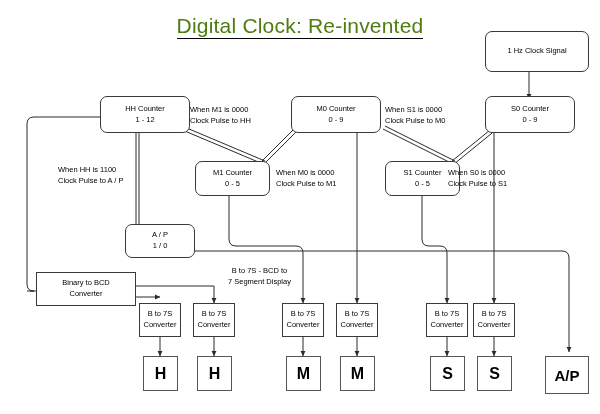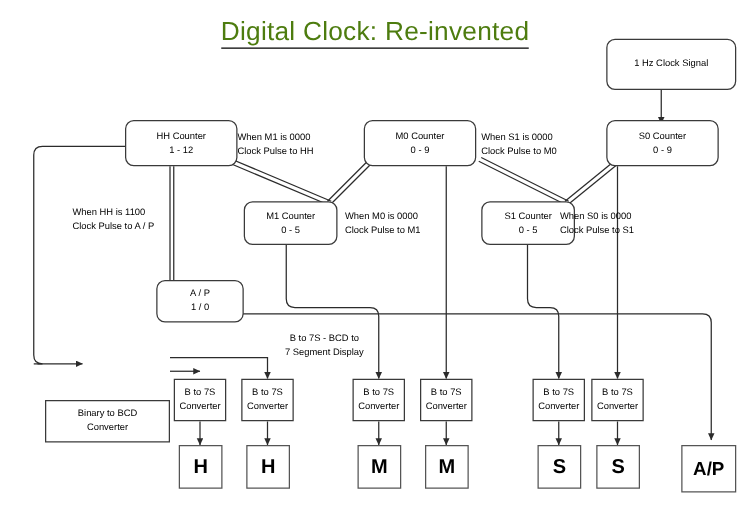--- a/index.html
+++ b/index.html
@@ -152,21 +152,21 @@
   <div class="node rounded" style="left:385px;top:161px;width:75px;height:35px;">
     <div>S1 Counter</div>
     <div>0 - 5</div>
   </div>
 
   <div class="node rounded" style="left:100px;top:224px;width:70px;height:34px;margin-left:25px;">
     <div>A / P</div>
     <div>1 / 0</div>
   </div>
 
-  <div class="node sq" style="left:36px;top:272px;width:100px;height:34px;margin-top:48px;">
+  <div class="node sq" style="left:36px;top:272px;width:100px;height:34px;">
     <div>Binary to BCD</div>
     <div>Converter</div>
   </div>
 
   <div class="node sq" style="left:139px;top:303px;width:42px;height:34px;">
     <div>B to 7S</div>
     <div>Converter</div>
   </div>
   <div class="node sq" style="left:193px;top:303px;width:42px;height:34px;">
     <div>B to 7S</div>

